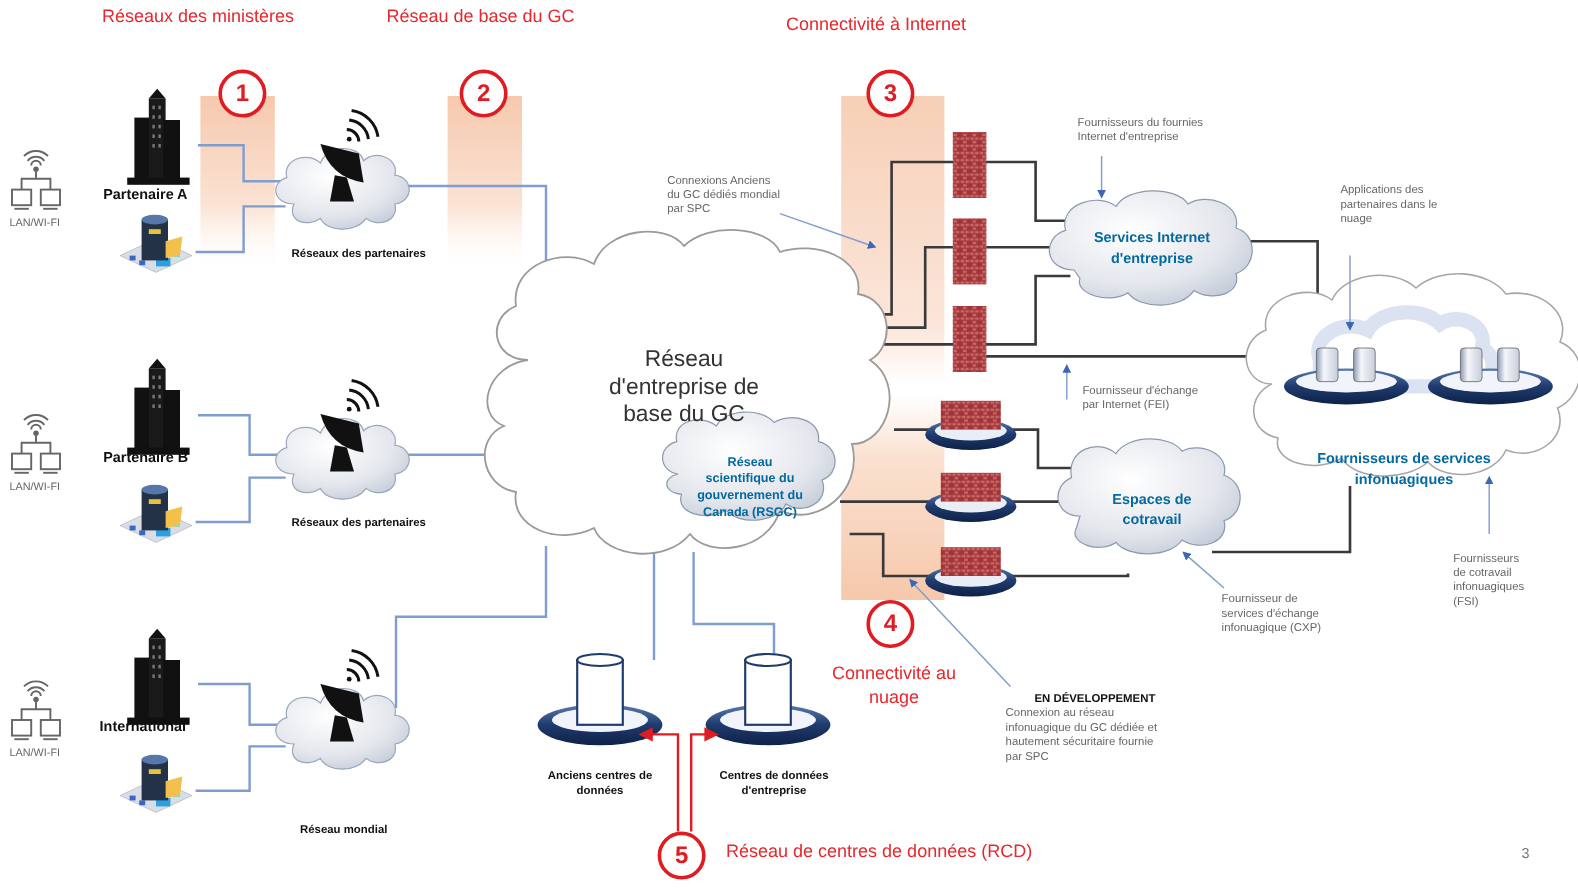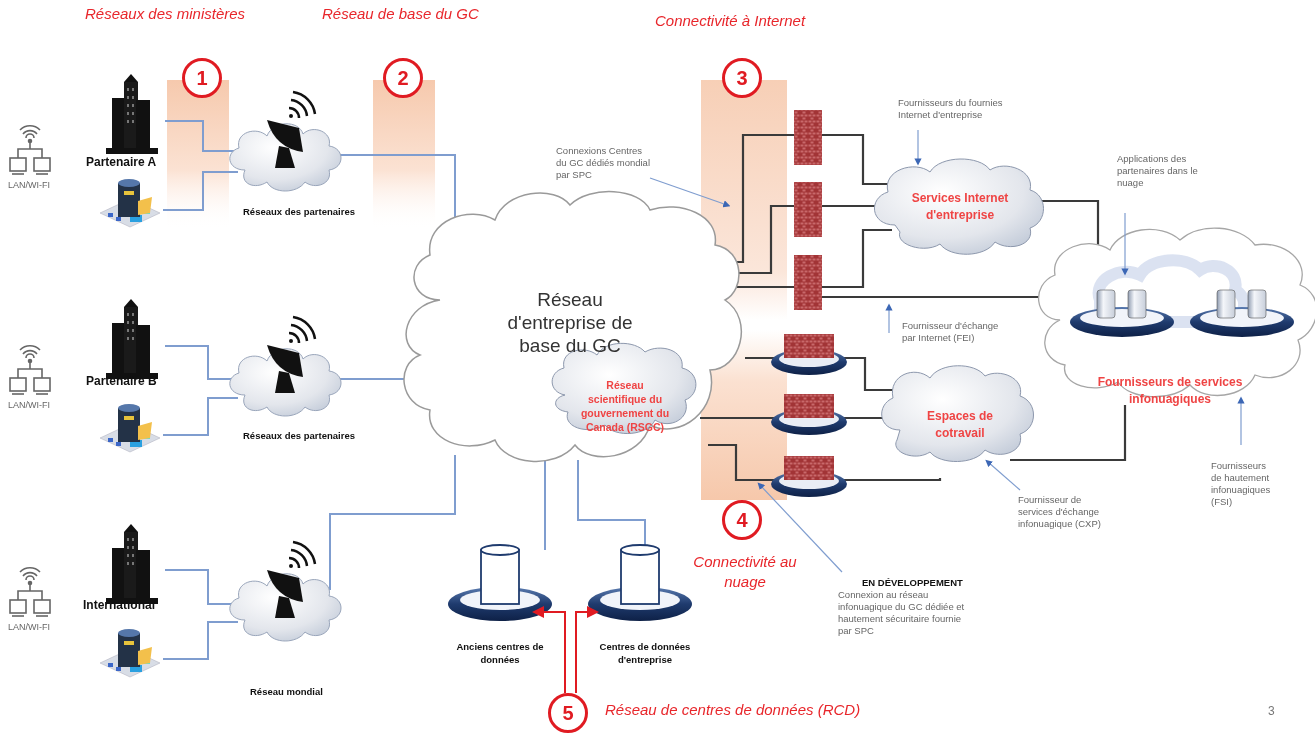--- a/index.html
+++ b/index.html
@@ -1,26 +1,26 @@
 <!DOCTYPE html>
 <html><head>
 <meta charset="utf-8">
 <style>
   html,body{margin:0;padding:0;background:#fff;}
   body{width:1315px;height:740px;position:relative;overflow:hidden;font-family:"Liberation Sans",sans-serif;}
   svg#diagram{position:absolute;left:0;top:0;}
   .abs{position:absolute;}
-  .red-title{color:#e8262b;font-size:15px;font-family:"Liberation Sans",sans-serif;white-space:nowrap;font-style:italic;}
+  .red-title{color:#e8262b;font-size:15px;font-family:"Liberation Sans",sans-serif;white-space:nowrap;}
   .num{position:absolute;width:34px;height:34px;border:3px solid #e01b22;border-radius:50%;color:#e01b22;font-weight:bold;font-size:20px;text-align:center;line-height:34px;background:#fff;box-sizing:content-box;}
   .bold-label{font-weight:bold;font-size:12px;color:#111;white-space:nowrap;}
   .small-bold{font-weight:bold;font-size:9.5px;color:#111;white-space:nowrap;}
   .gray-note{font-size:9.5px;color:#666;line-height:12px;}
   .lan{font-size:9px;color:#666;}
   .center{text-align:center;}
-  .cloud-text{font-weight:bold;color:#ef4444;text-align:center;}
+  .cloud-text{font-weight:bold;color:#0369a1;text-align:center;}
 </style>
 </head>
 <body>
 
 <svg id="diagram" width="1315" height="740" viewBox="0 0 1315 740">
   <defs>
     <linearGradient id="band" x1="0" y1="0" x2="0" y2="1">
       <stop offset="0" stop-color="#f6c9ad"></stop>
       <stop offset="0.6" stop-color="#fbe2d3"></stop>
       <stop offset="1" stop-color="#fff" stop-opacity="0"></stop>
@@ -396,21 +396,21 @@
 <div class="abs small-bold center" style="left:435px;top:640px;width:130px;line-height:13px;">
   <div>Anciens centres de</div>
   <div>données</div>
 </div>
 <div class="abs small-bold center" style="left:585px;top:640px;width:120px;line-height:13px;">
   <div>Centres de données</div>
   <div>d'entreprise</div>
 </div>
 
 <div class="abs gray-note" style="left:556px;top:145px;">
-  <div>Connexions Centres</div>
+  <div>Connexions Anciens</div>
   <div>du GC dédiés mondial</div>
   <div>par SPC</div>
 </div>
 <div class="abs gray-note" style="left:898px;top:97px;">
   <div>Fournisseurs du fournies</div>
   <div>Internet d'entreprise</div>
 </div>
 <div class="abs gray-note" style="left:1117px;top:153px;">
   <div>Applications des</div>
   <div>partenaires dans le</div>
@@ -420,21 +420,21 @@
   <div>Fournisseur d'échange</div>
   <div>par Internet (FEI)</div>
 </div>
 <div class="abs gray-note" style="left:1018px;top:494px;">
   <div>Fournisseur de</div>
   <div>services d'échange</div>
   <div>infonuagique (CXP)</div>
 </div>
 <div class="abs gray-note" style="left:1211px;top:460px;">
   <div>Fournisseurs</div>
-  <div>de hautement</div>
+  <div>de cotravail</div>
   <div>infonuagiques</div>
   <div>(FSI)</div>
 </div>
 <div class="abs gray-note" style="left:838px;top:577px;">
   <div style="font-weight:bold;color:#111;margin-left:24px;">EN DÉVELOPPEMENT</div>
   <div>Connexion au réseau</div>
   <div>infonuagique du GC dédiée et</div>
   <div>hautement sécuritaire fournie</div>
   <div>par SPC</div>
 </div>

